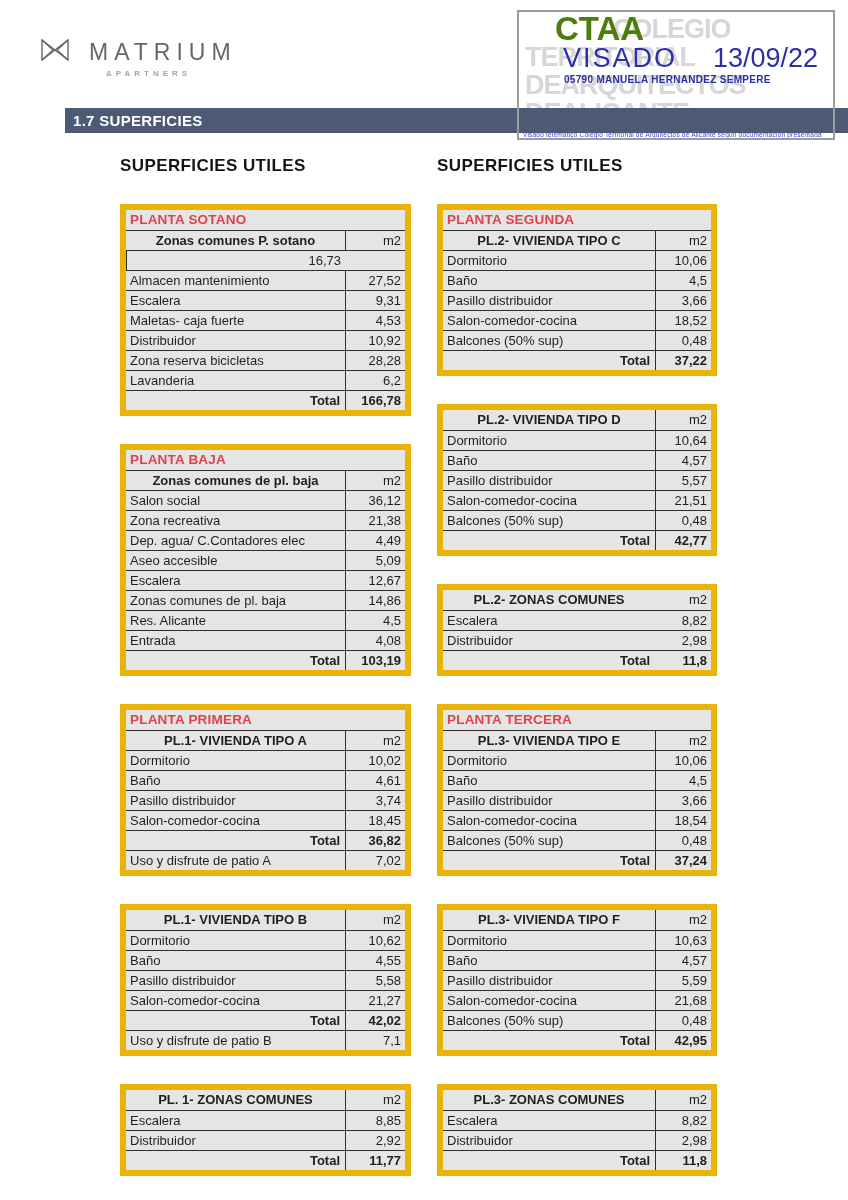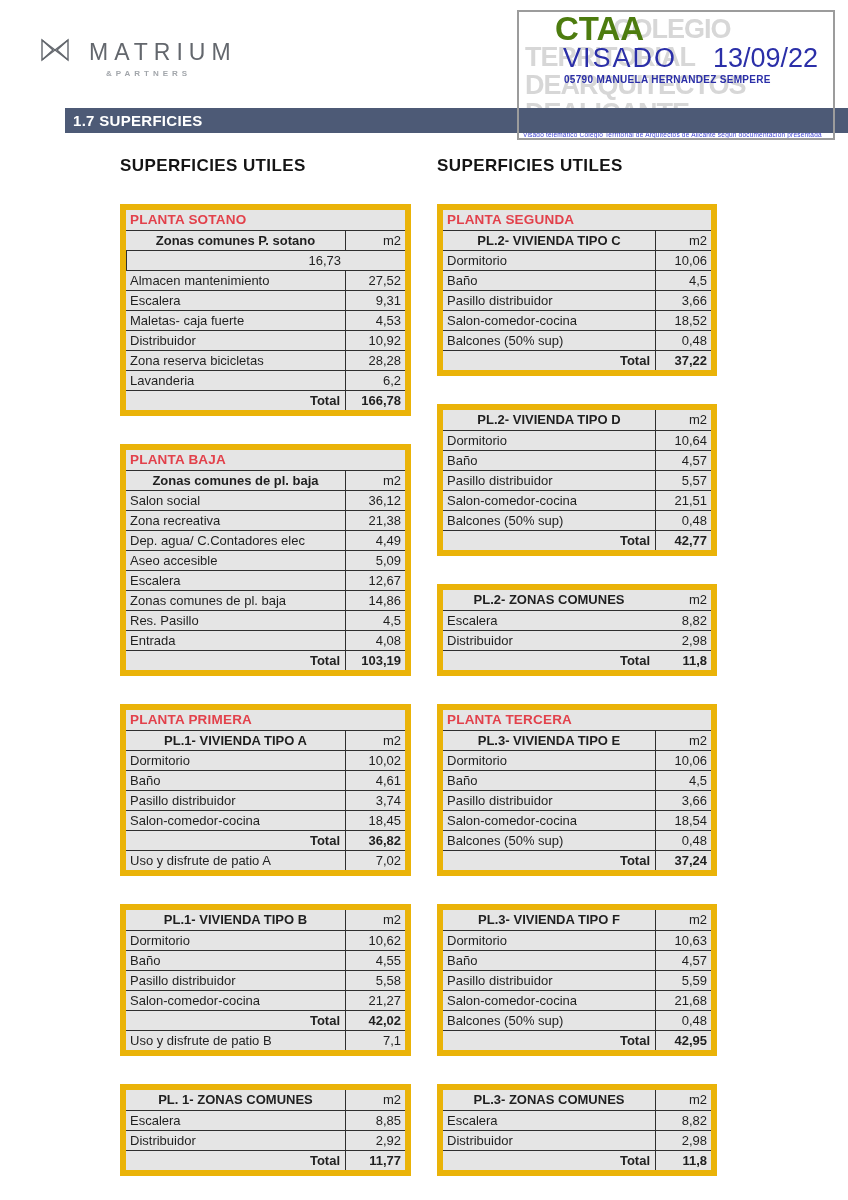--- a/index.html
+++ b/index.html
@@ -186,21 +186,21 @@
         </div>
         <div class="row data-row">
           <span class="cell-label">Escalera</span>
           <span class="cell-value">12,67</span>
         </div>
         <div class="row data-row">
           <span class="cell-label">Zonas comunes de pl. baja</span>
           <span class="cell-value">14,86</span>
         </div>
         <div class="row data-row">
-          <span class="cell-label">Res. Pasillo</span>
+          <span class="cell-label">Res. Alicante</span>
           <span class="cell-value">4,5</span>
         </div>
         <div class="row data-row">
           <span class="cell-label">Entrada</span>
           <span class="cell-value">4,08</span>
         </div>
         <div class="row total-row">
           <span class="cell-label">Total</span>
           <span class="cell-value">103,19</span>
         </div>

